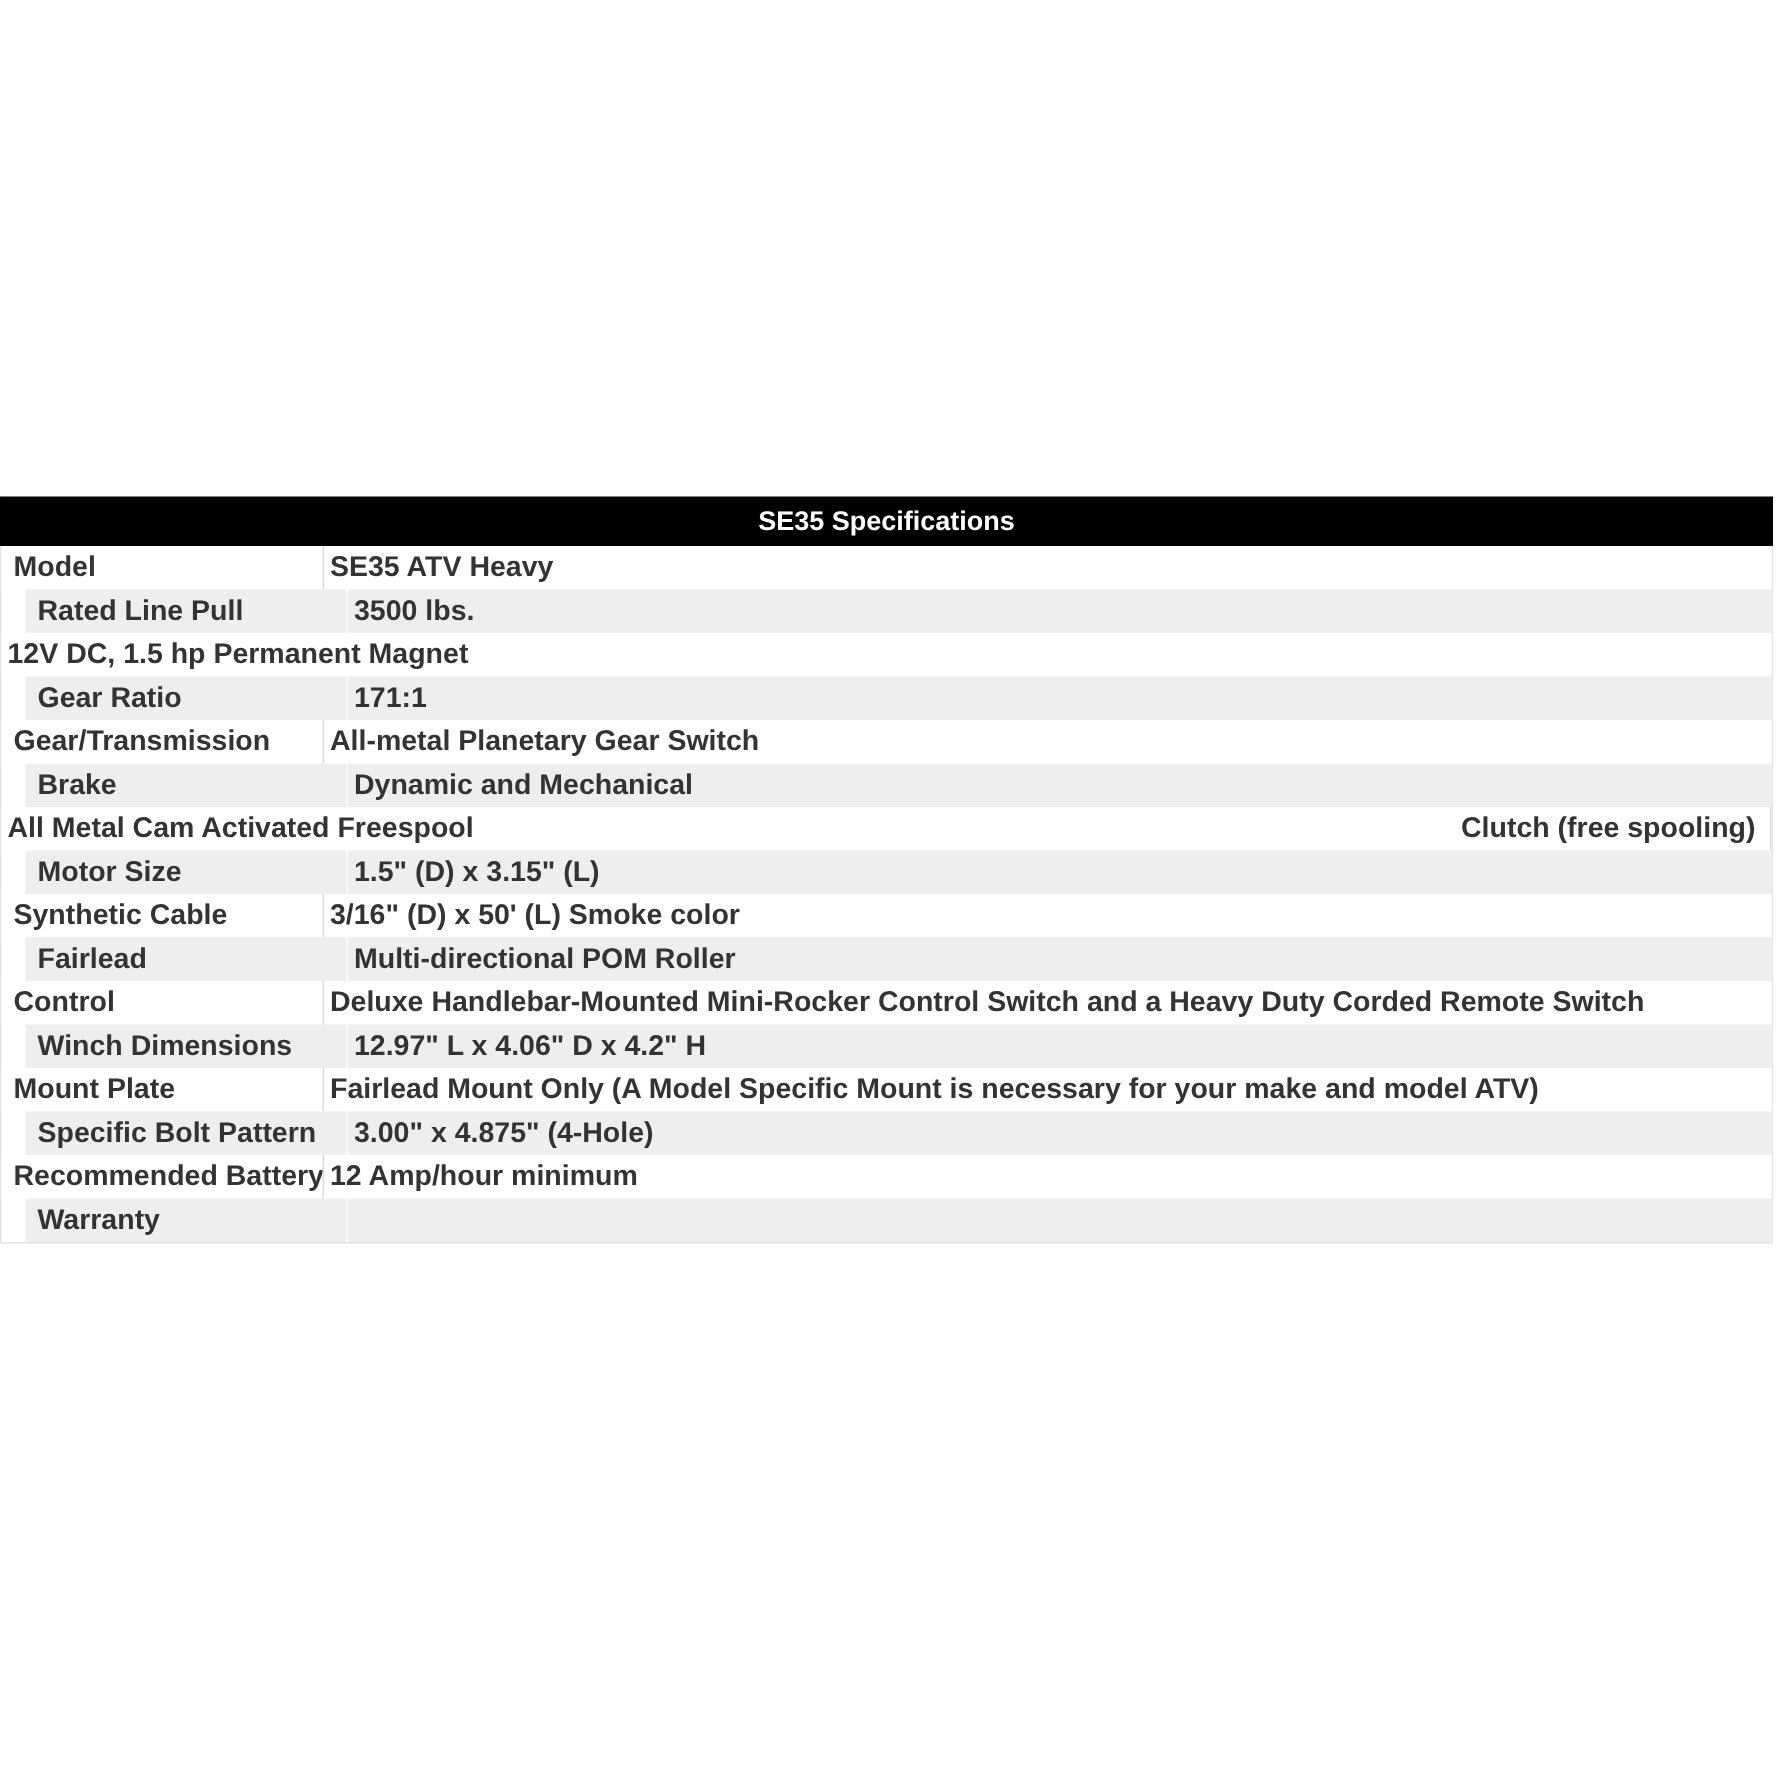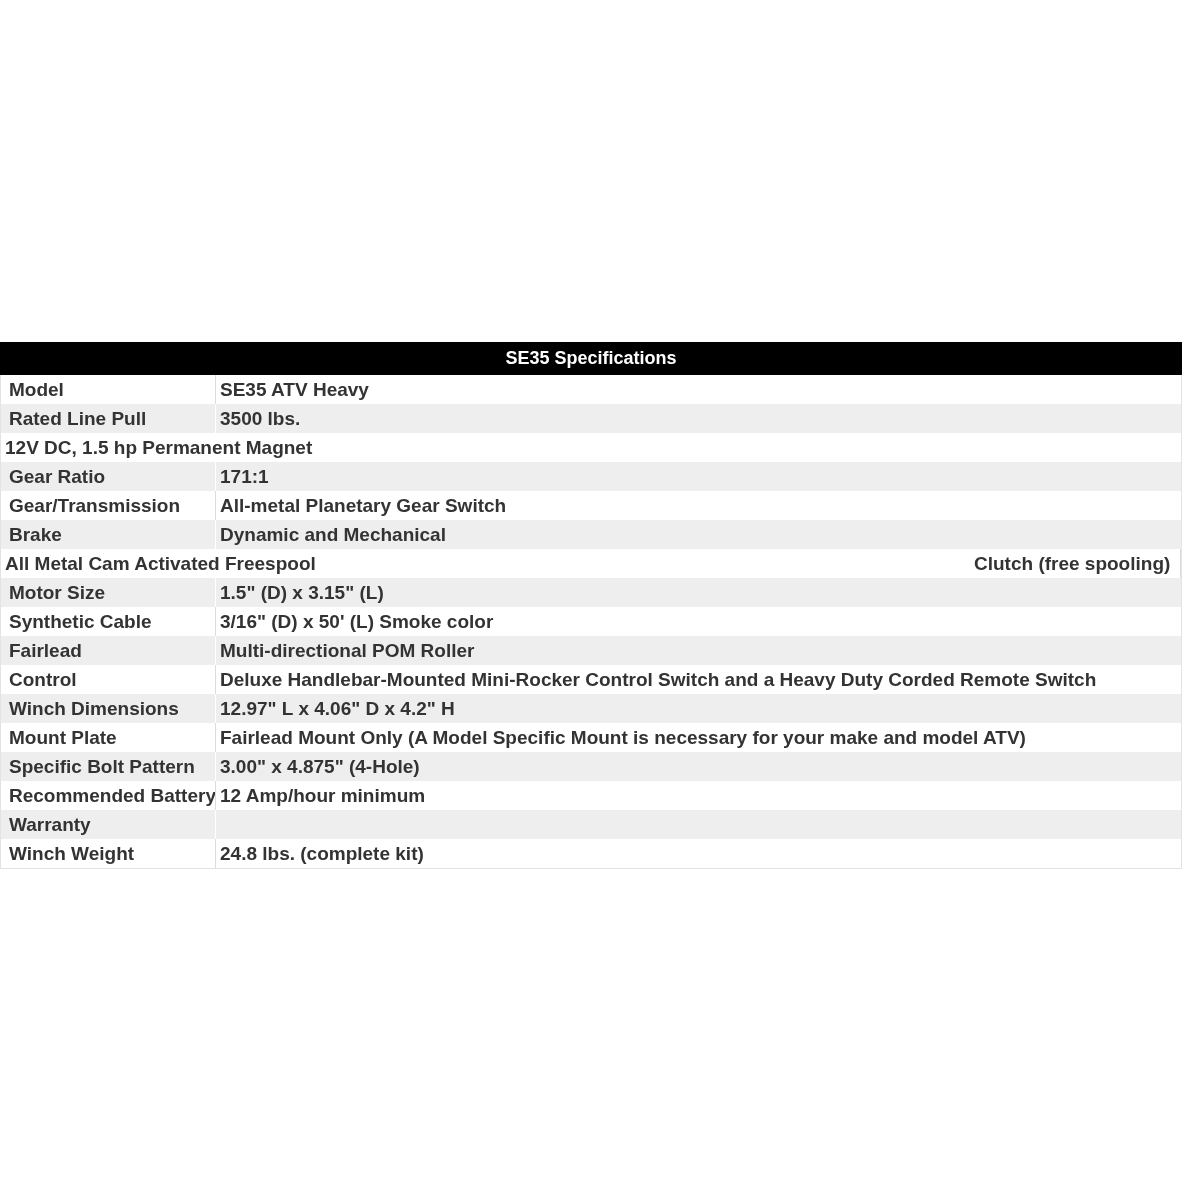--- a/index.html
+++ b/index.html
@@ -9,21 +9,21 @@
   }
   body {
     width: 1190px;
     height: 1190px;
     position: relative;
     font-family: "Liberation Sans", sans-serif;
     overflow: hidden;
   }
   .spec-wrap {
     position: absolute;
-    top: 342px;
+    top: 331px;
     left: 0;
     width: 1182px;
     box-sizing: border-box;
     border: 1px solid #e3e3e3;
     border-top: none;
     background: #ffffff;
   }
   .spec-header {
     height: 33px;
     line-height: 33px;
@@ -37,20 +37,21 @@
   .spec-row {
     display: flex;
     height: 29px;
     background: #ffffff;
     color: #333333;
     font-size: 19px;
     font-weight: bold;
   }
   .spec-row.alt {
     background: #eeeeee;
+    margin-left: 16px;
   }
   .cell {
     display: flex;
     align-items: center;
     box-sizing: border-box;
     white-space: nowrap;
     overflow: hidden;
   }
   .cell.label {
     width: 215px;
@@ -143,18 +144,14 @@
 
   <div class="spec-row">
     <div class="cell label">Recommended Battery</div>
     <div class="cell value">12 Amp/hour minimum</div>
   </div>
 
   <div class="spec-row alt">
     <div class="cell label">Warranty</div>
   </div>
 
-  <div class="spec-row">
-    <div class="cell label">Winch Weight</div>
-    <div class="cell value">24.8 lbs. (complete kit)</div>
-  </div>
 </div>
 </div>
 
 </body></html>

